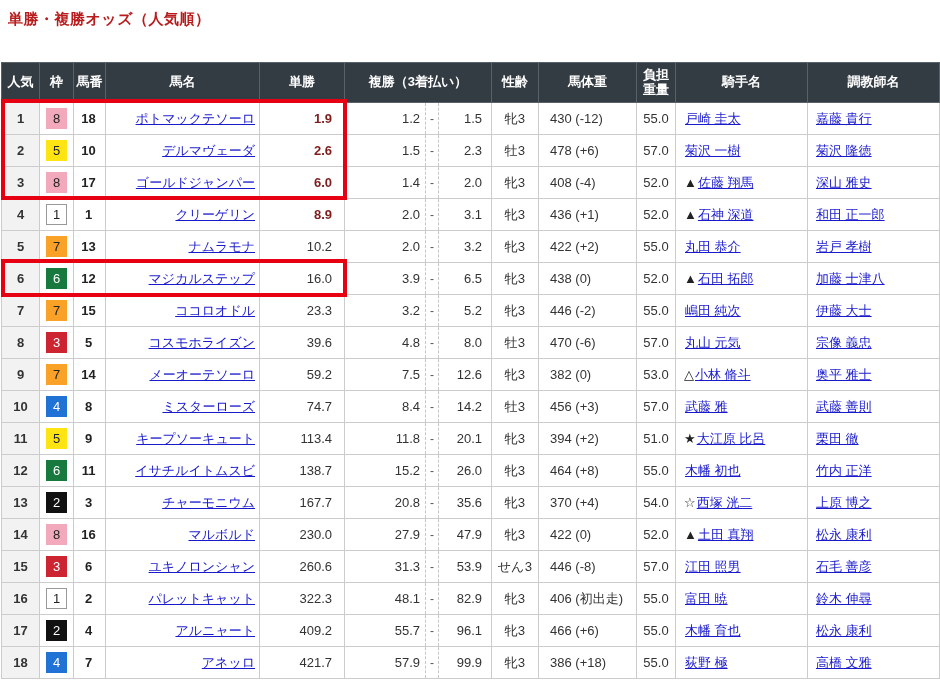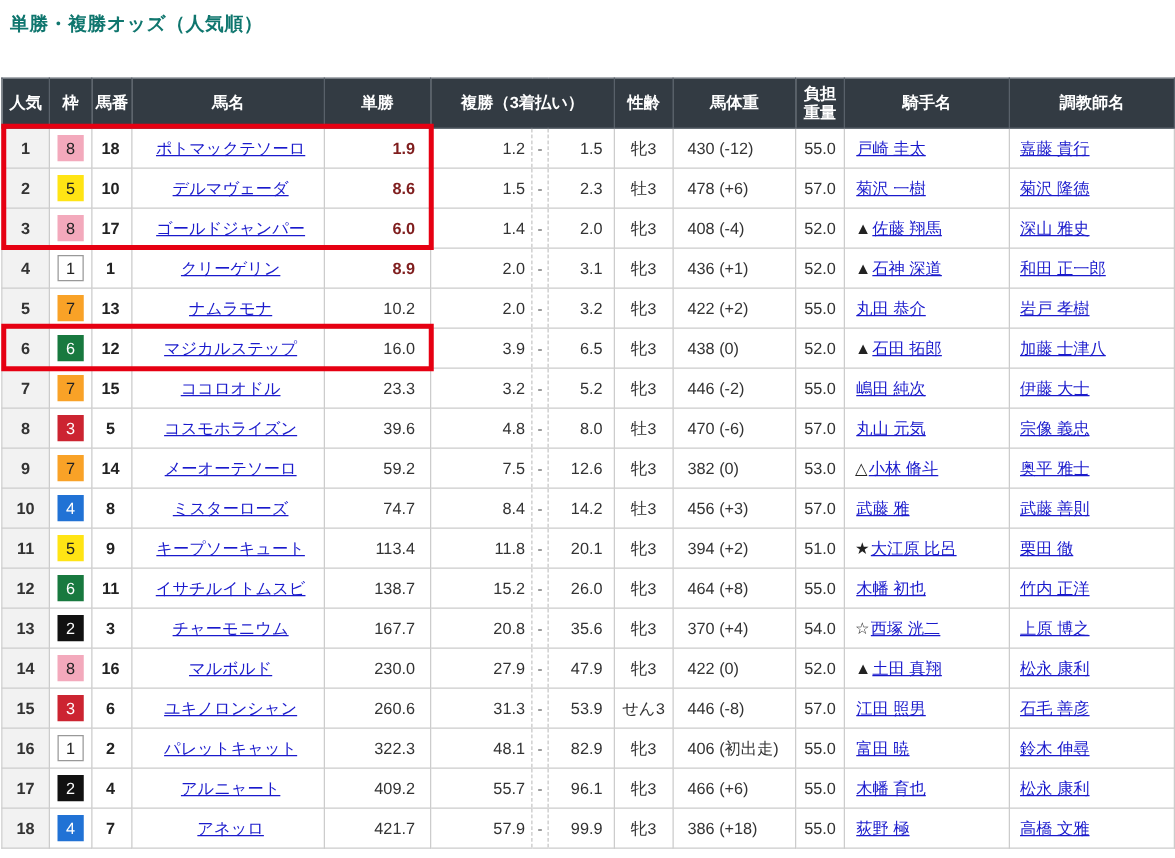--- a/index.html
+++ b/index.html
@@ -5,21 +5,21 @@
   * { margin:0; padding:0; box-sizing:border-box; }
   html,body { background:#fff; }
   body {
     width:940px; height:686px; overflow:hidden;
     font-family:"Liberation Sans","DejaVu Sans",sans-serif;
     color:#333;
   }
   .page { position:relative; width:940px; height:686px; }
   .page-title {
     position:absolute; top:10px; left:8px;
-    font-size:15px; font-weight:bold; color:#0f766e;
+    font-size:15px; font-weight:bold; color:#b91c1c;
     letter-spacing:0.5px;
   }
   .table-wrap { position:absolute; top:62px; left:1px; width:780px; }
   table.odds {
     table-layout:fixed; border-collapse:collapse; width:938px;
     font-size:13px; background:#fff;
   }
   table.odds col.c-rank   { width:38px; }
   table.odds col.c-frame  { width:34px; }
   table.odds col.c-num    { width:32px; }
@@ -40,21 +40,21 @@
     border:1px solid #59616a; font-size:13px; line-height:1.15;
     padding:0 2px;
   }
   tbody td {
     height:32px; border:1px solid #ccc; vertical-align:middle;
     padding:0 4px; background:#fff;
   }
   td.rank { background:#f2f2f2; text-align:center; font-weight:bold; color:#333; }
   td.frame { text-align:center; }
   td.num { text-align:center; font-weight:bold; color:#222; padding-right:6px;}
-  td.horse { text-align:center; padding-left:8px; }
+  td.horse { text-align:right; padding-left:8px; }
   td.win { text-align:right; padding-right:12px; color:#333; }
   td.win.strong { color:#7f1d1d; font-weight:bold; }
   td.pmin { text-align:right; padding-right:5px; border-right:1px dashed #c6c6c6; }
   td.pdash { text-align:center; padding:0; color:#555; font-size:12px;
              border-left:none; border-right:1px dashed #c6c6c6; }
   td.pmax { text-align:right; padding-right:9px; border-left:none; }
   td.sex { text-align:center;font-family:Liberation Mono, monospace; }
   td.weight { text-align:left; padding-left:11px; }
   td.load { text-align:center; }
   td.jockey, td.trainer { text-align:left; padding-left:8px; white-space:nowrap; }
@@ -134,21 +134,21 @@
     <td class="weight">430 (-12)</td>
     <td class="load">55.0</td>
     <td class="jockey"><span class="jmark"></span><a class="lnk">戸崎 圭太</a></td>
     <td class="trainer"><a class="lnk">嘉藤 貴行</a></td>
   </tr>
           <tr>
     <td class="rank">2</td>
     <td class="frame"><span class="frame-badge f5">5</span></td>
     <td class="num">10</td>
     <td class="horse"><a class="lnk">デルマヴェーダ</a></td>
-    <td class="win strong">8.6</td>
+    <td class="win strong">2.6</td>
     <td class="pmin">1.5</td>
     <td class="pdash">-</td>
     <td class="pmax">2.3</td>
     <td class="sex">牡3</td>
     <td class="weight">478 (+6)</td>
     <td class="load">57.0</td>
     <td class="jockey"><span class="jmark"></span><a class="lnk">菊沢 一樹</a></td>
     <td class="trainer"><a class="lnk">菊沢 隆徳</a></td>
   </tr>
           <tr>

